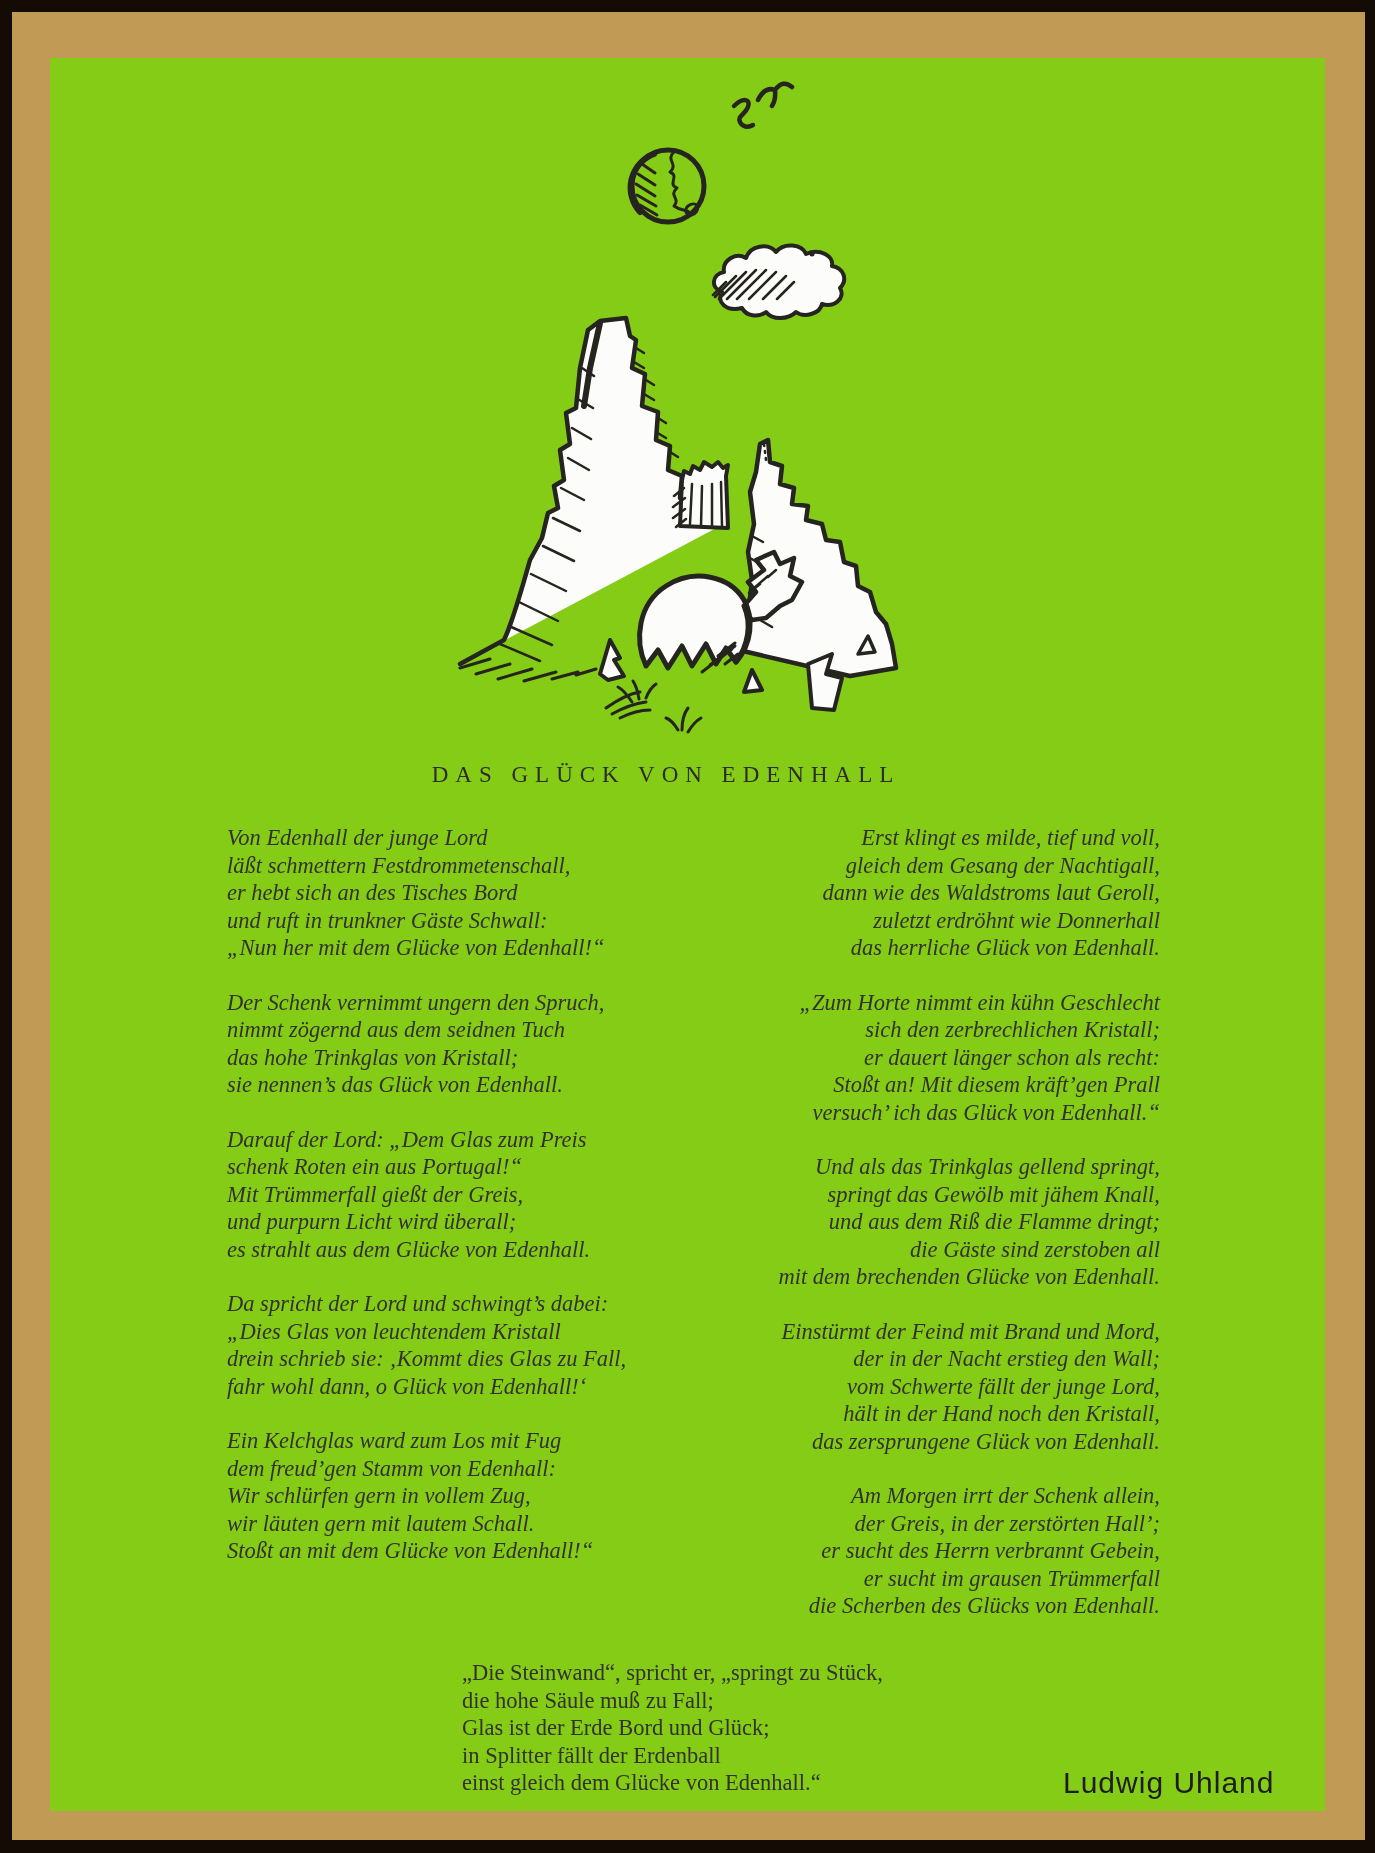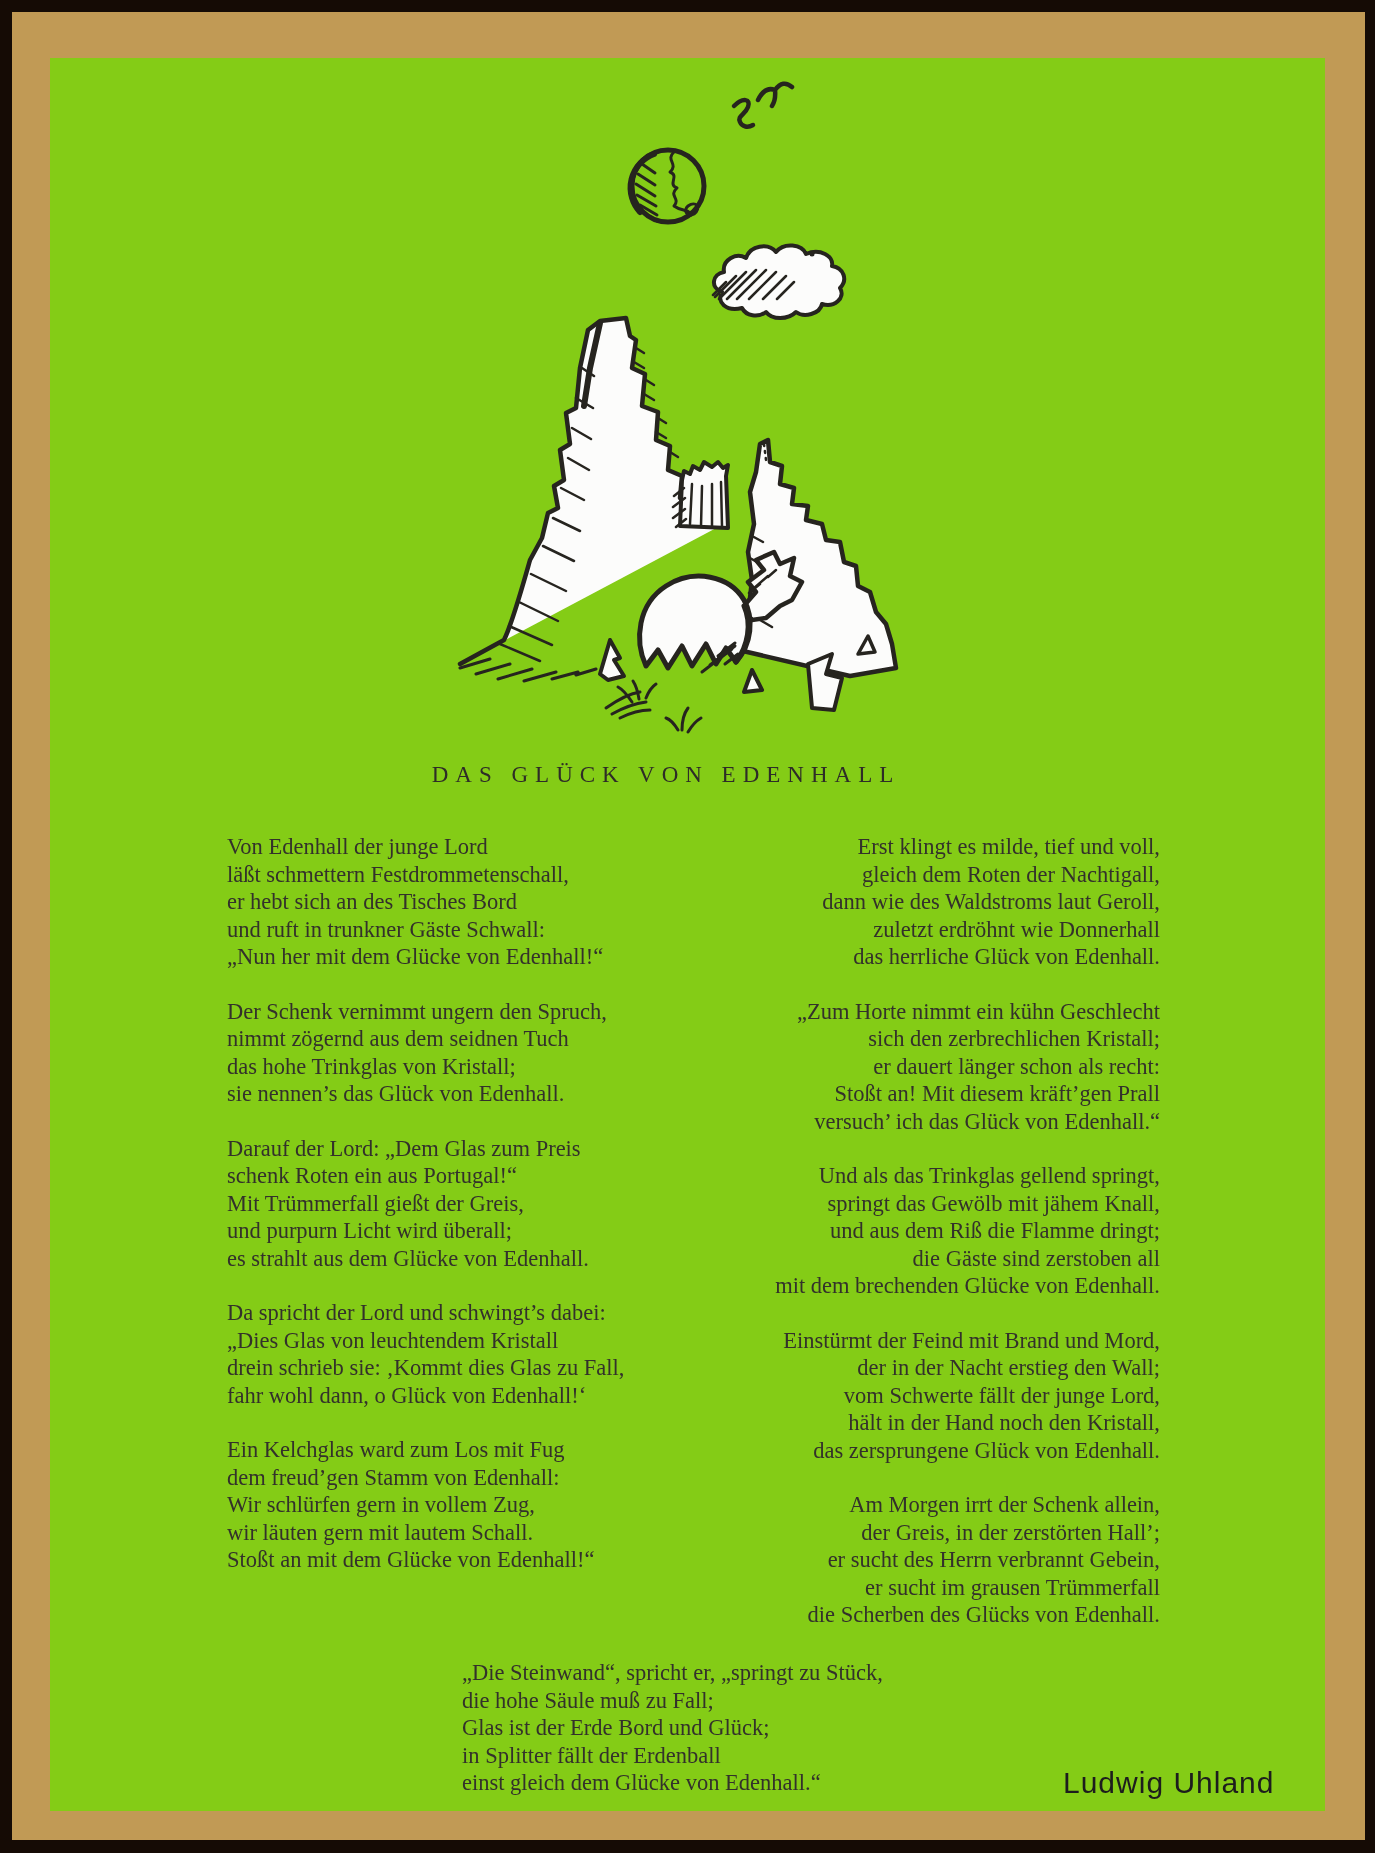--- a/index.html
+++ b/index.html
@@ -14,21 +14,21 @@
   svg .ln{stroke:#26241f;fill:none;stroke-linecap:round;stroke-linejoin:round;}
   svg .fw{fill:#fcfcfb;}
   svg .fk{fill:#26241f;stroke:none;}
   .poem-title{
     position:absolute;left:0;top:704px;width:1232px;text-align:center;
     font-size:23px;letter-spacing:7px;color:#2e2c27;white-space:nowrap;
   }
   .col{position:absolute;top:766px;width:470px;}
   .col-left{left:177px;}
   .col-right{left:640px;text-align:right;}
-  .stanza{margin:9px 0 27px 0;}
+  .stanza{margin:0 0 27px 0;font-style:italic;}
   .line{
     font-size:22.5px;line-height:27.5px;color:#33312b;white-space:nowrap;
   }
   .final-stanza{position:absolute;left:412px;top:1601px;}
   .author{
     position:absolute;left:1013px;top:1708px;
     font-family:"Liberation Sans", sans-serif;
     font-size:30px;color:#1d1d1d;letter-spacing:1px;white-space:nowrap;
   }
 </style>
@@ -140,21 +140,21 @@
       <div class="line">dem freud’gen Stamm von Edenhall:</div>
       <div class="line">Wir schlürfen gern in vollem Zug,</div>
       <div class="line">wir läuten gern mit lautem Schall.</div>
       <div class="line">Stoßt an mit dem Glücke von Edenhall!“</div>
     </div>
   </div>
 
   <div class="col col-right">
     <div class="stanza">
       <div class="line">Erst klingt es milde, tief und voll,</div>
-      <div class="line">gleich dem Roten der Nachtigall,</div>
+      <div class="line">gleich dem Gesang der Nachtigall,</div>
       <div class="line">dann wie des Waldstroms laut Geroll,</div>
       <div class="line">zuletzt erdröhnt wie Donnerhall</div>
       <div class="line">das herrliche Glück von Edenhall.</div>
     </div>
     <div class="stanza">
       <div class="line">„Zum Horte nimmt ein kühn Geschlecht</div>
       <div class="line">sich den zerbrechlichen Kristall;</div>
       <div class="line">er dauert länger schon als recht:</div>
       <div class="line">Stoßt an! Mit diesem kräft’gen Prall</div>
       <div class="line">versuch’ ich das Glück von Edenhall.“</div>

